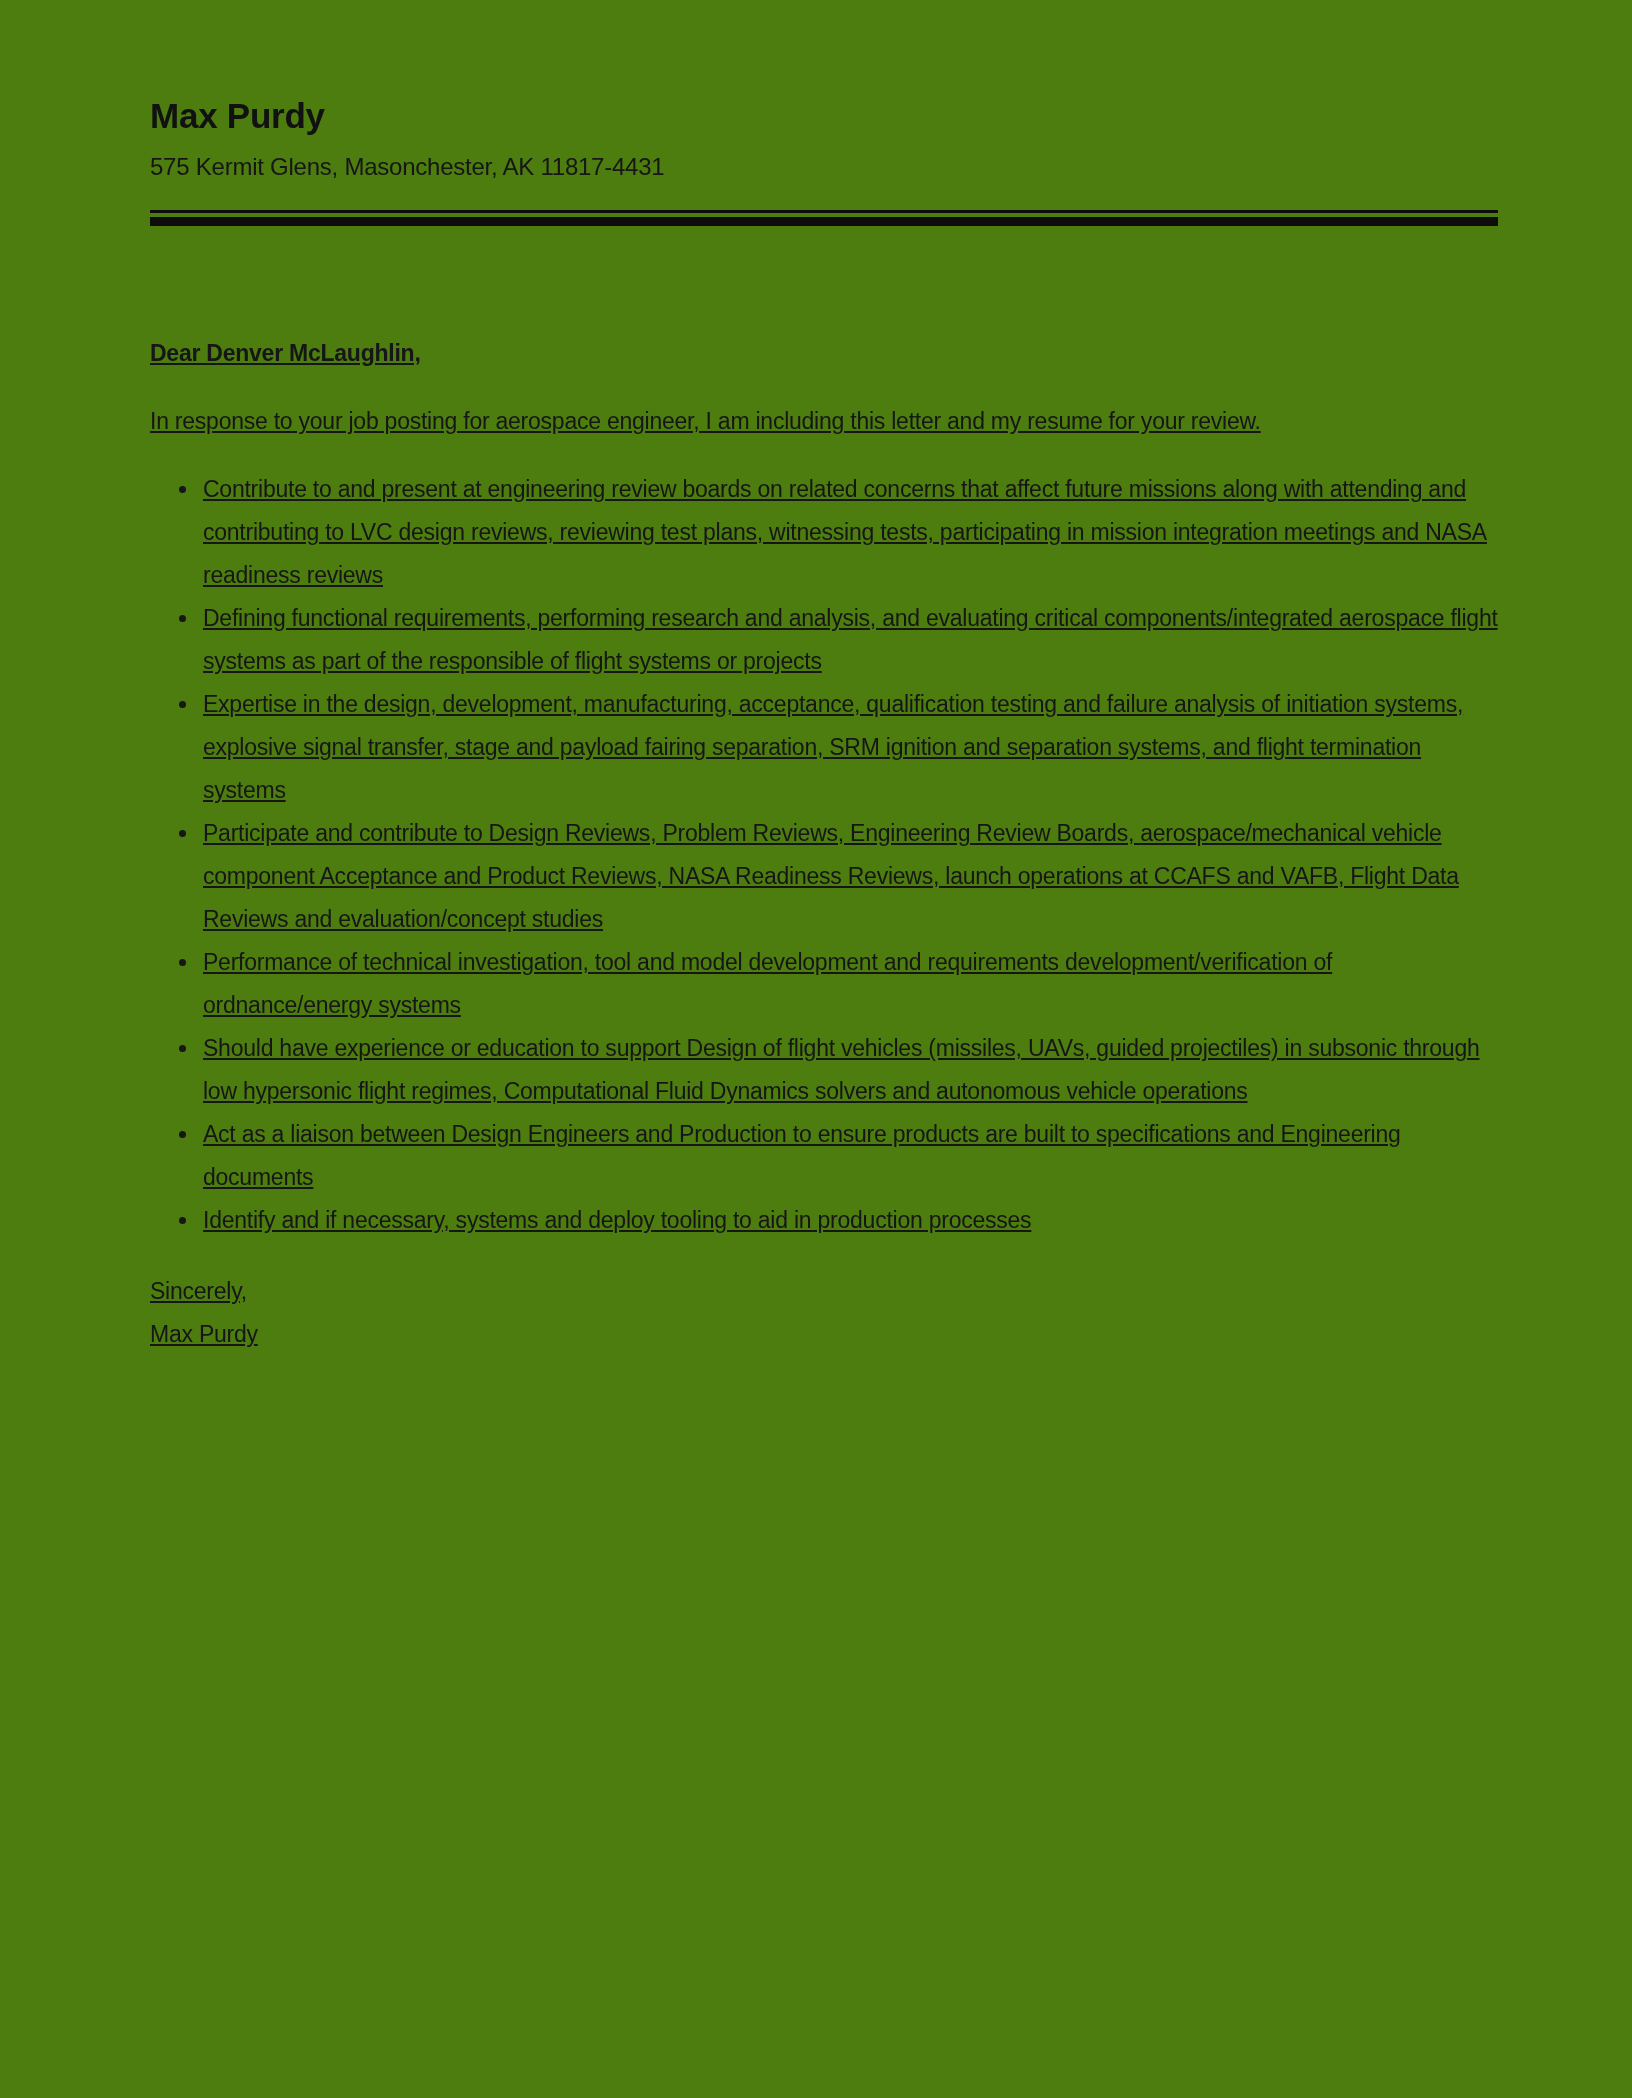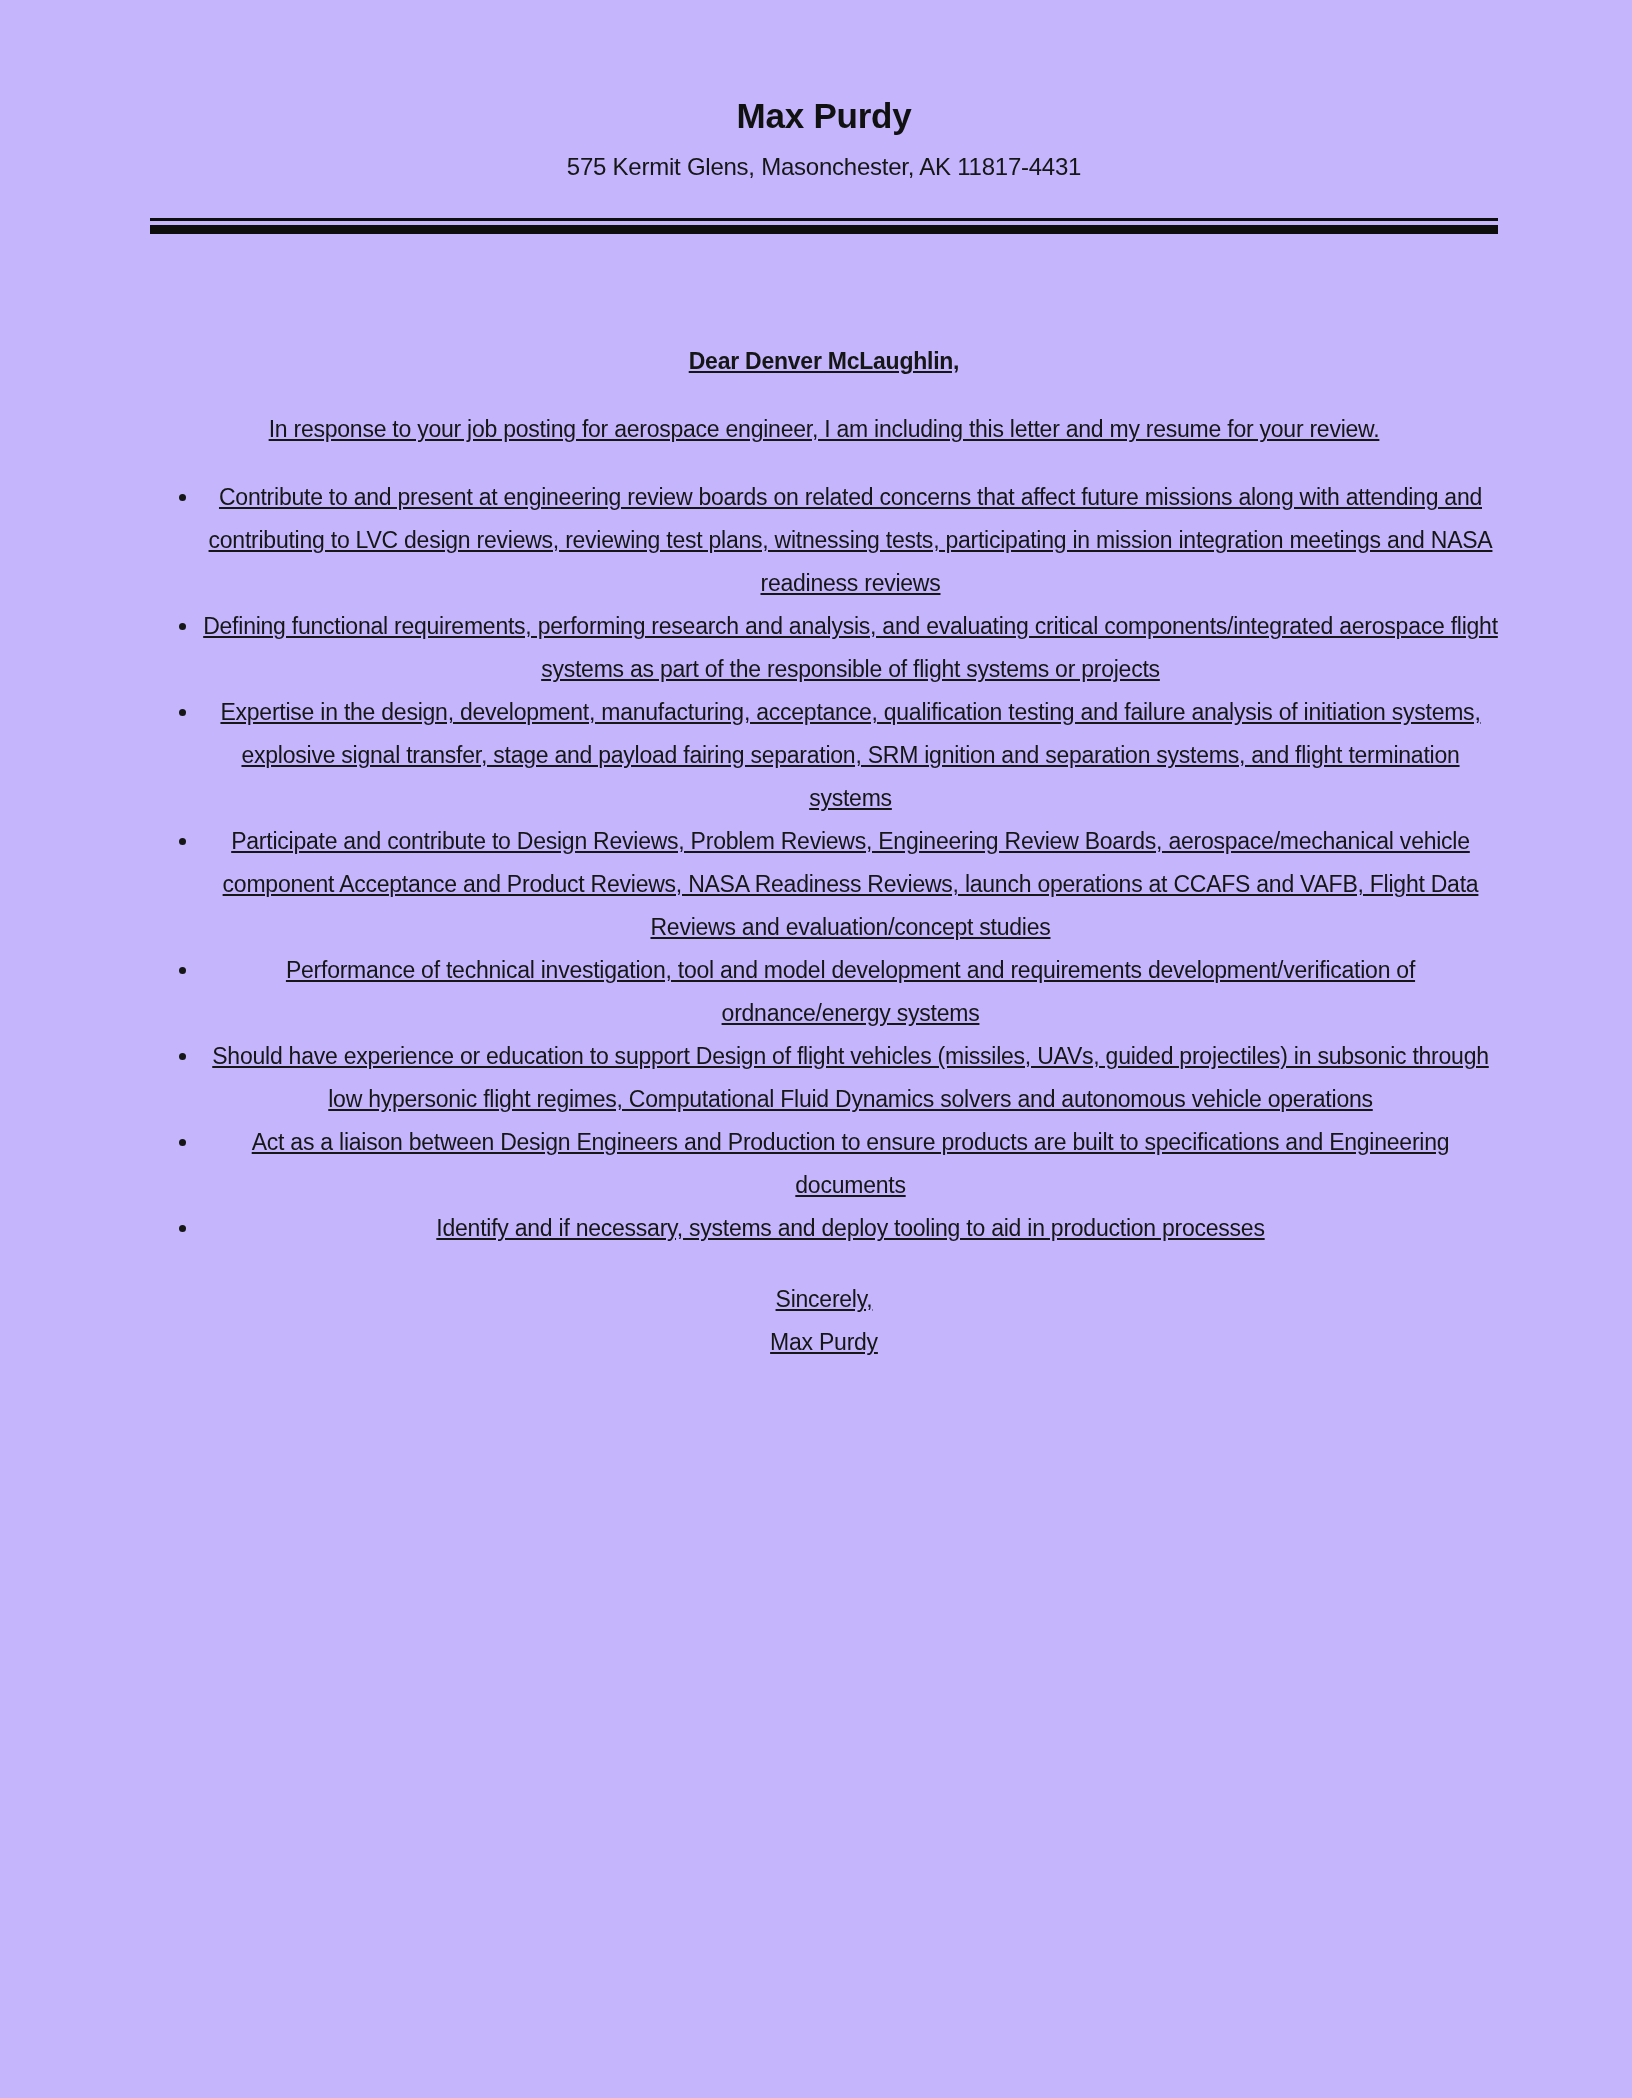--- a/index.html
+++ b/index.html
@@ -5,38 +5,37 @@
   html, body {
     margin: 0;
     padding: 0;
     background: #ffffff;
   }
   .page {
     position: relative;
     width: 1632px;
     height: 2098px;
     box-sizing: border-box;
-    background: #c4b5fd;
+    background: #4d7c0f;
     padding: 96px 134px 0 150px;
     font-family: "Liberation Sans", sans-serif;
     color: #161616;
     letter-spacing: -0.015em;
-    text-align: center;
   }
   .sender-name {
     font-size: 35px;
     font-weight: bold;
     line-height: 1.15;
     margin: 0 0 16px 0;
     color: #111111;
   }
   .sender-address {
     font-size: 24px;
     line-height: 30px;
-    margin: 0 0 36px 0;
+    margin: 0 0 28px 0;
   }
   .rule {
     height: 4px;               
     border-top: 3px solid #0d0d0d;
     border-bottom: 9px solid #0d0d0d;
   }
   .letter-body {
     margin-top: 106px;
     font-size: 23px;
     line-height: 43px;

